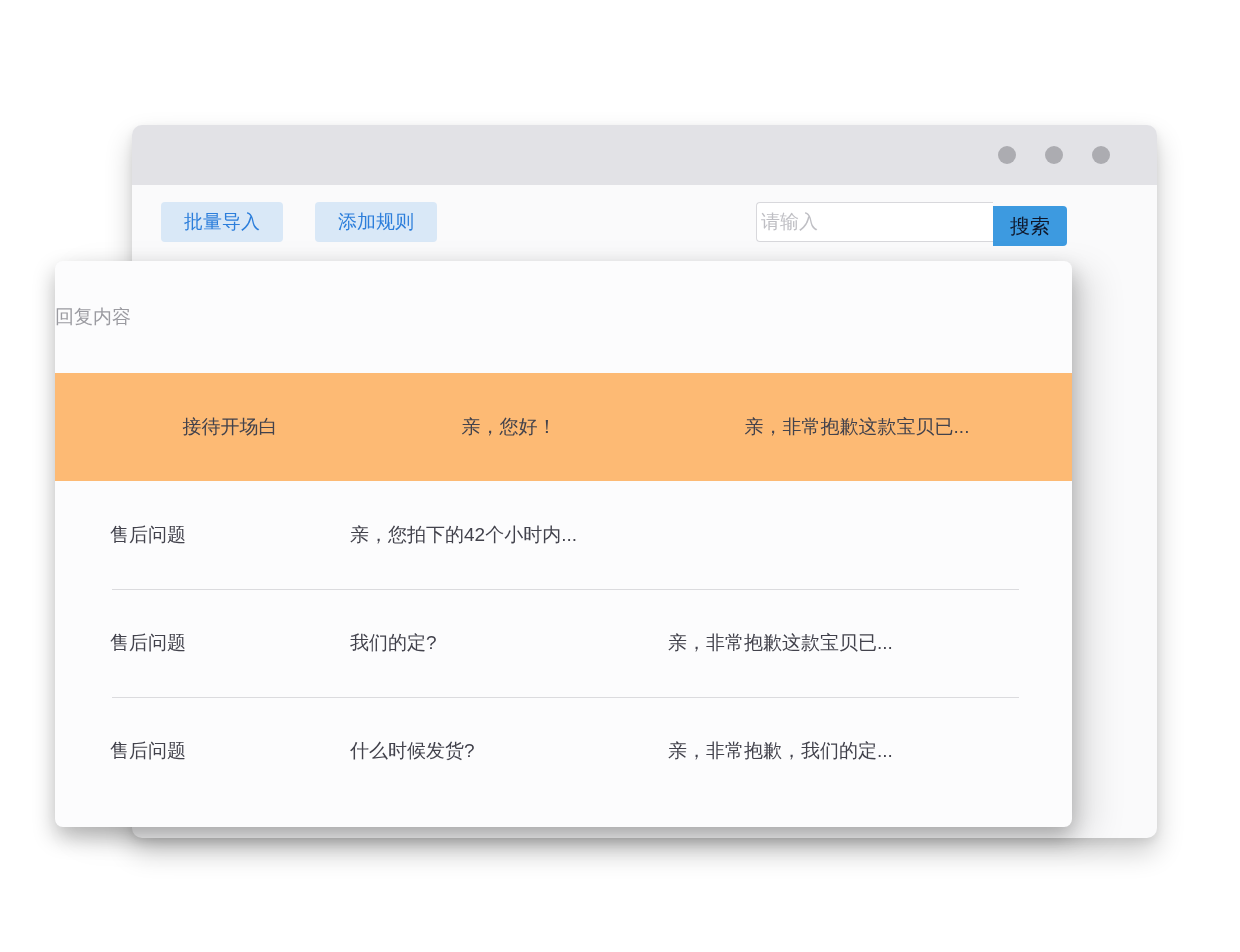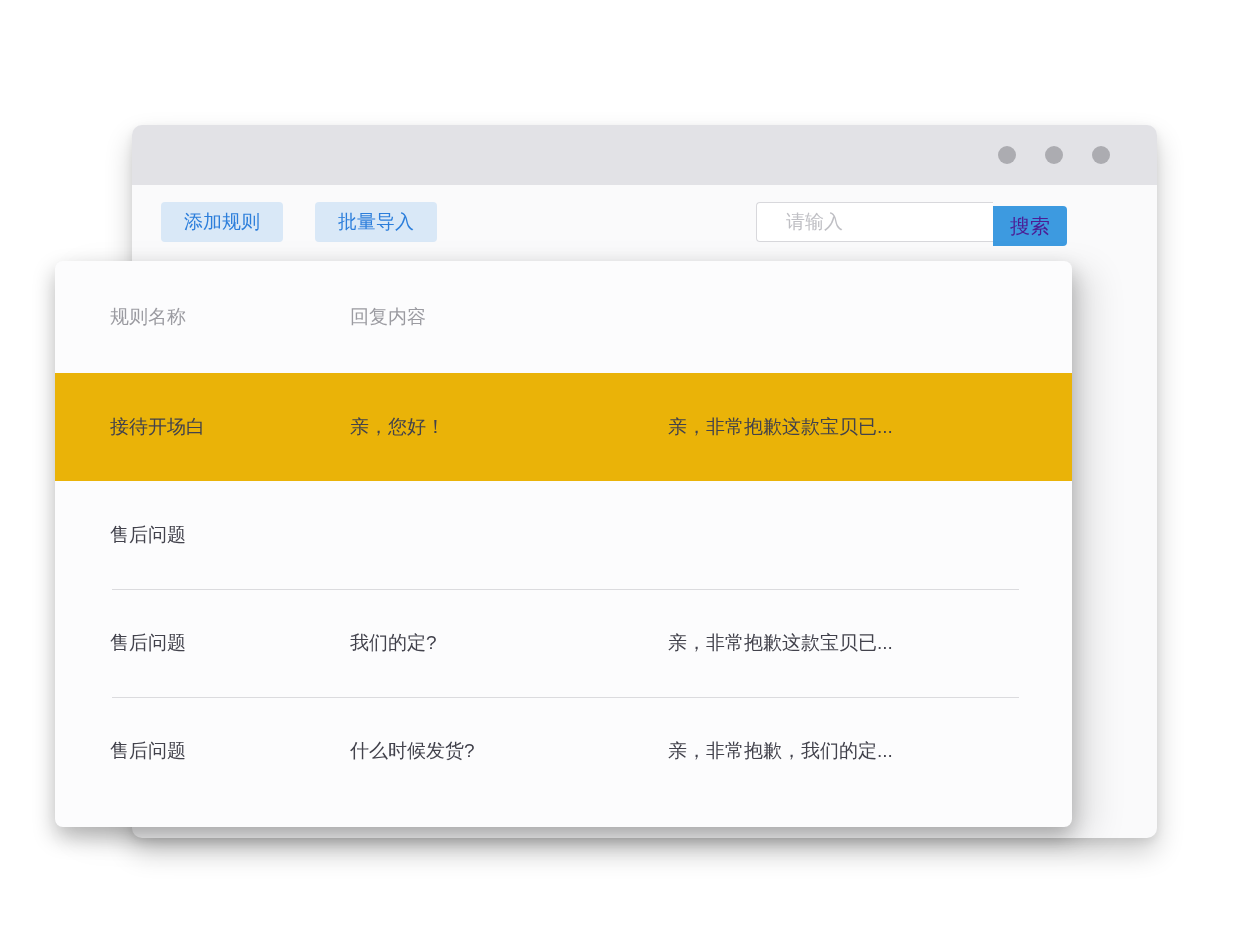--- a/index.html
+++ b/index.html
@@ -46,28 +46,28 @@
     cursor:pointer;
   }
   .btn-light + .btn-light { margin-left:32px; }
 
   .search-group { margin-left:auto; display:flex; align-items:center; }
   .search-input {
     width:237px; height:40px;
     background:#ffffff;
     border:1px solid #D8D8DC; border-right:none;
     border-radius:4px 0 0 4px;
-    padding:0 29px;
+    padding:0 4px;
     font-size:19px; font-family:inherit; color:#333;
     outline:none;
   }
   .search-input::placeholder { color:#BFBFC4; }
   .search-btn {
     width:74px; height:40px;
-    background:#3D9AE0; color:#4c1d95;
+    background:#3D9AE0; color:#0f172a;
     border:none; border-radius:0 4px 4px 0;
     font-size:20px; font-family:Liberation Serif, serif;
     cursor:pointer;
     margin-top:8px;
   }
 
   
   .card {
     position:absolute; left:55px; top:261px;
     width:1017px; height:566px;
@@ -82,64 +82,64 @@
     display:flex; align-items:center;
     color:#9B9BA1; font-size:19px;
   }
   .trow {
     height:108px;
     display:flex; align-items:center;
     font-size:19px; color:#42424C;
     position:relative;
     cursor:pointer;
   }
-  .trow.selected { background:#eab308; }
+  .trow.selected { background:#fdba74;text-align:center; }
   .trow .divider {
     position:absolute; top:0; left:57px; right:53px;
     height:1px; background:#DBDBDE;
   }
   .c1 { width:295px; padding-left:55px; }
   .c2 { width:318px; }
   .c3 { flex:1; padding-right:26px; white-space:nowrap; overflow:hidden; }
 </style>
 </head>
 <body>
 
 <div class="window">
   <div class="titlebar">
     <span class="dot"></span>
     <span class="dot"></span>
     <span class="dot"></span>
   </div>
 
   <div class="toolbar">
+    <button class="btn-light">批量导入</button>
     <button class="btn-light">添加规则</button>
-    <button class="btn-light">批量导入</button>
 
     <div class="search-group">
       <input class="search-input" type="text" placeholder="请输入" style="">
       <button class="search-btn">搜索</button>
     </div>
   </div>
 </div>
 
 <div class="card">
   <div class="thead">
-    <div class="c1">规则名称</div>
     <div class="c3">回复内容</div>
   </div>
 
   <div class="trow selected">
     <div class="c1">接待开场白</div>
     <div class="c2">亲，您好！</div>
     <div class="c3">亲，非常抱歉这款宝贝已...</div>
   </div>
 
   <div class="trow">
     <div class="c1">售后问题</div>
+    <div class="c3">亲，您拍下的42个小时内...</div>
   </div>
 
   <div class="trow">
     <span class="divider"></span>
     <div class="c1">售后问题</div>
     <div class="c2">我们的定?</div>
     <div class="c3">亲，非常抱歉这款宝贝已...</div>
   </div>
 
   <div class="trow">

